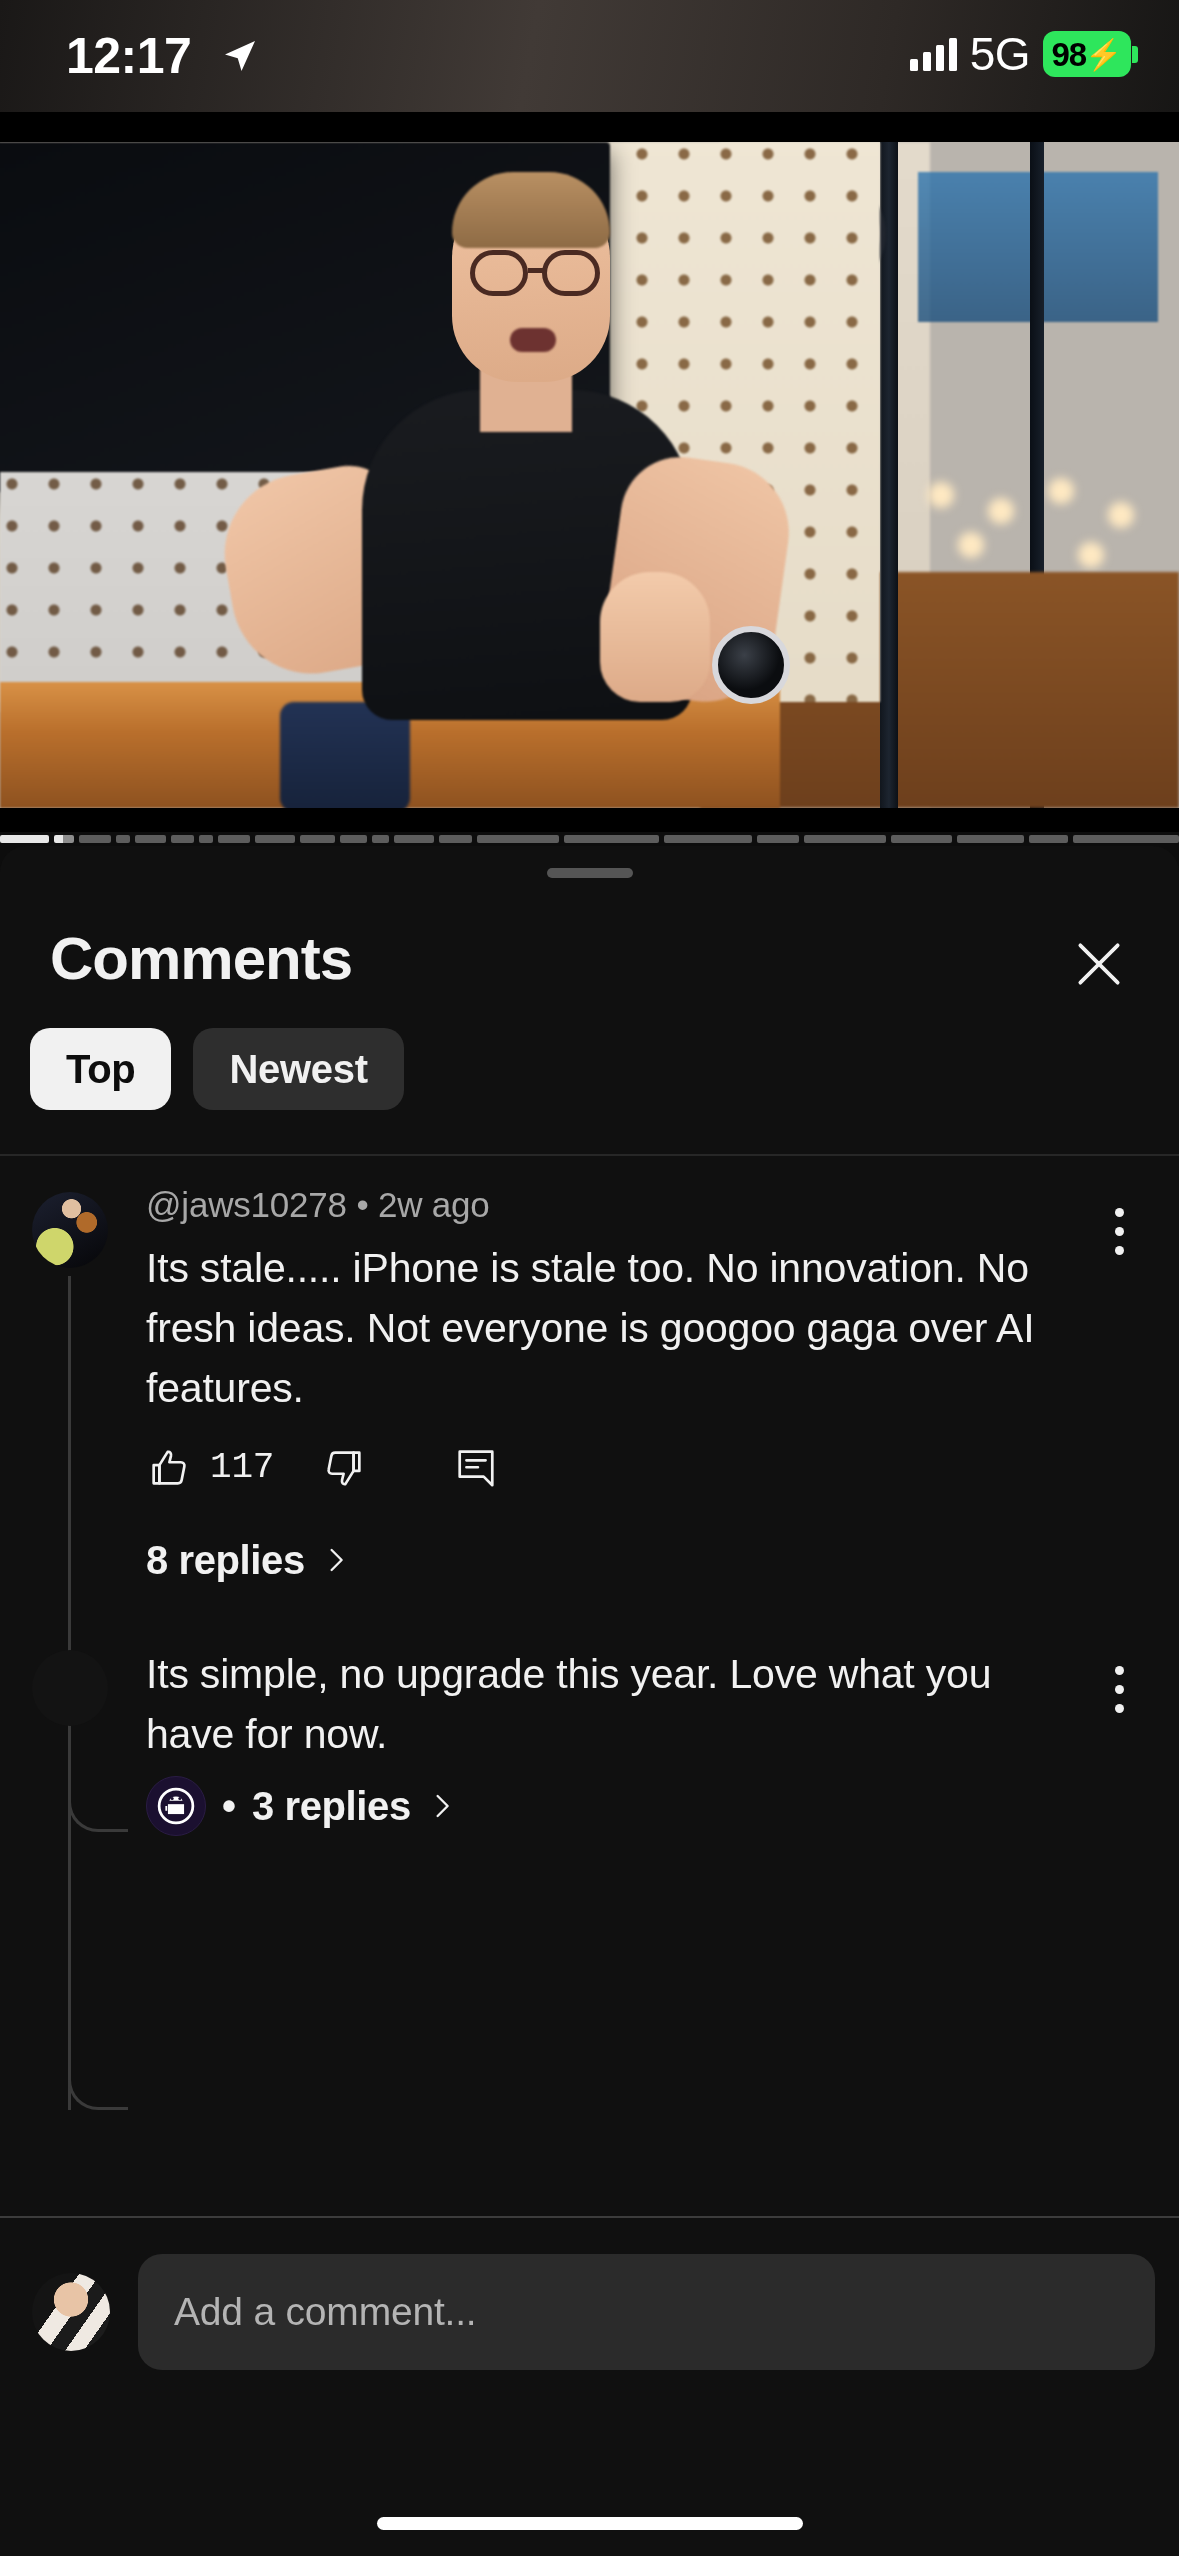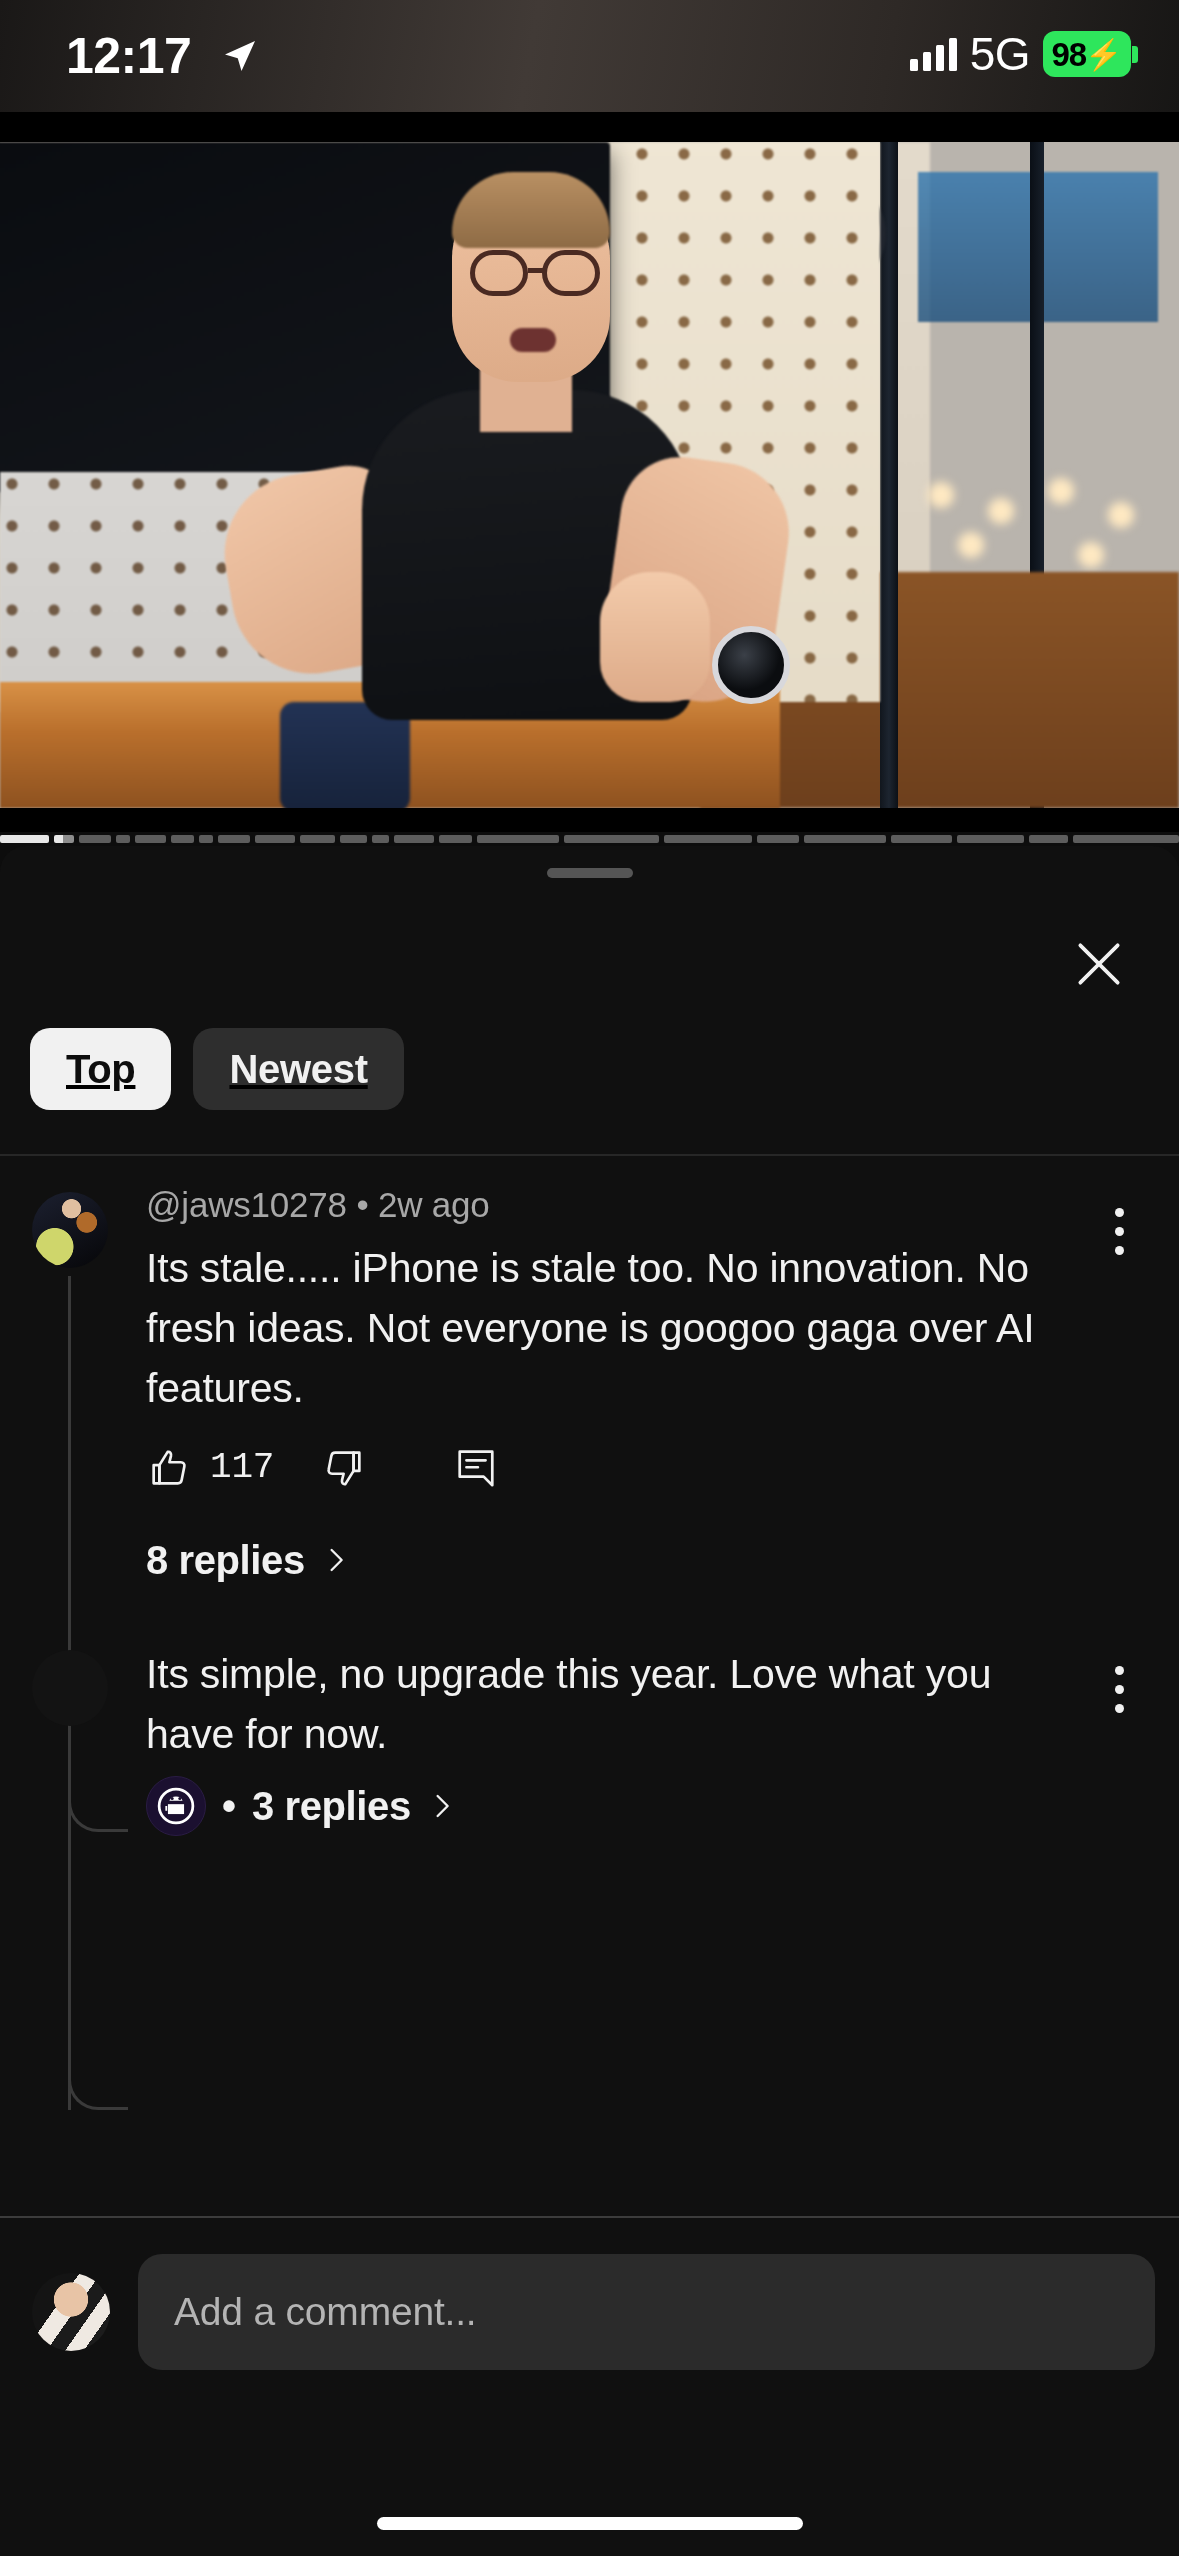--- a/index.html
+++ b/index.html
@@ -192,21 +192,21 @@
   }
   .sheet-title{
     position:absolute; left:50px; top:24px;
     font-size:60px; font-weight:700; color:#f1f1f1; letter-spacing:-1px; line-height:66px;
   }
   .close-btn{
     position:absolute; right:46px; top:28px; width:68px; height:68px;
     display:flex; align-items:center; justify-content:center;
   }
   .chips{
-    position:absolute; left:0; top:182px; width:957px; height:112px; display:flex; gap:22px; padding-left:30px;text-decoration:underline;
+    position:absolute; left:0; top:182px; width:957px; height:112px; display:flex; gap:22px; padding-left:30px;
   }
   .chip{
     height:82px; padding:0 36px; border-radius:20px;
     display:flex; align-items:center; justify-content:center;
     font-size:40px; font-weight:600; letter-spacing:-.3px;
   }
   .chip.sel{ background:#f1f1f1; color:#0d0d0d; }
   .chip.unsel{ background:#2e2e2e; color:#f1f1f1; }
   .chip-div{
     position:absolute; left:0; top:308px; width:1179px; height:2px; background:#272727;
@@ -391,20 +391,21 @@
         <div class="seg" style="width: 44px;"></div>
         <div class="seg" style="width: 120px;"></div>
       </div>
   </div>
 
   <div class="sheet">
 
     <div class="grabber"></div>
 
     <div class="sheet-head">
+      <div class="sheet-title">Comments</div>
       <div class="close-btn">
         <svg width="56" height="56" viewBox="0 0 24 24">
           <path d="M4 4 L20 20 M20 4 L4 20" stroke="#f1f1f1" stroke-width="1.6" fill="none" stroke-linecap="round"></path>
         </svg>
       </div>
     </div>
 
     <div class="chips">
       <div class="chip sel">Top</div>
       <div class="chip unsel">Newest</div>

